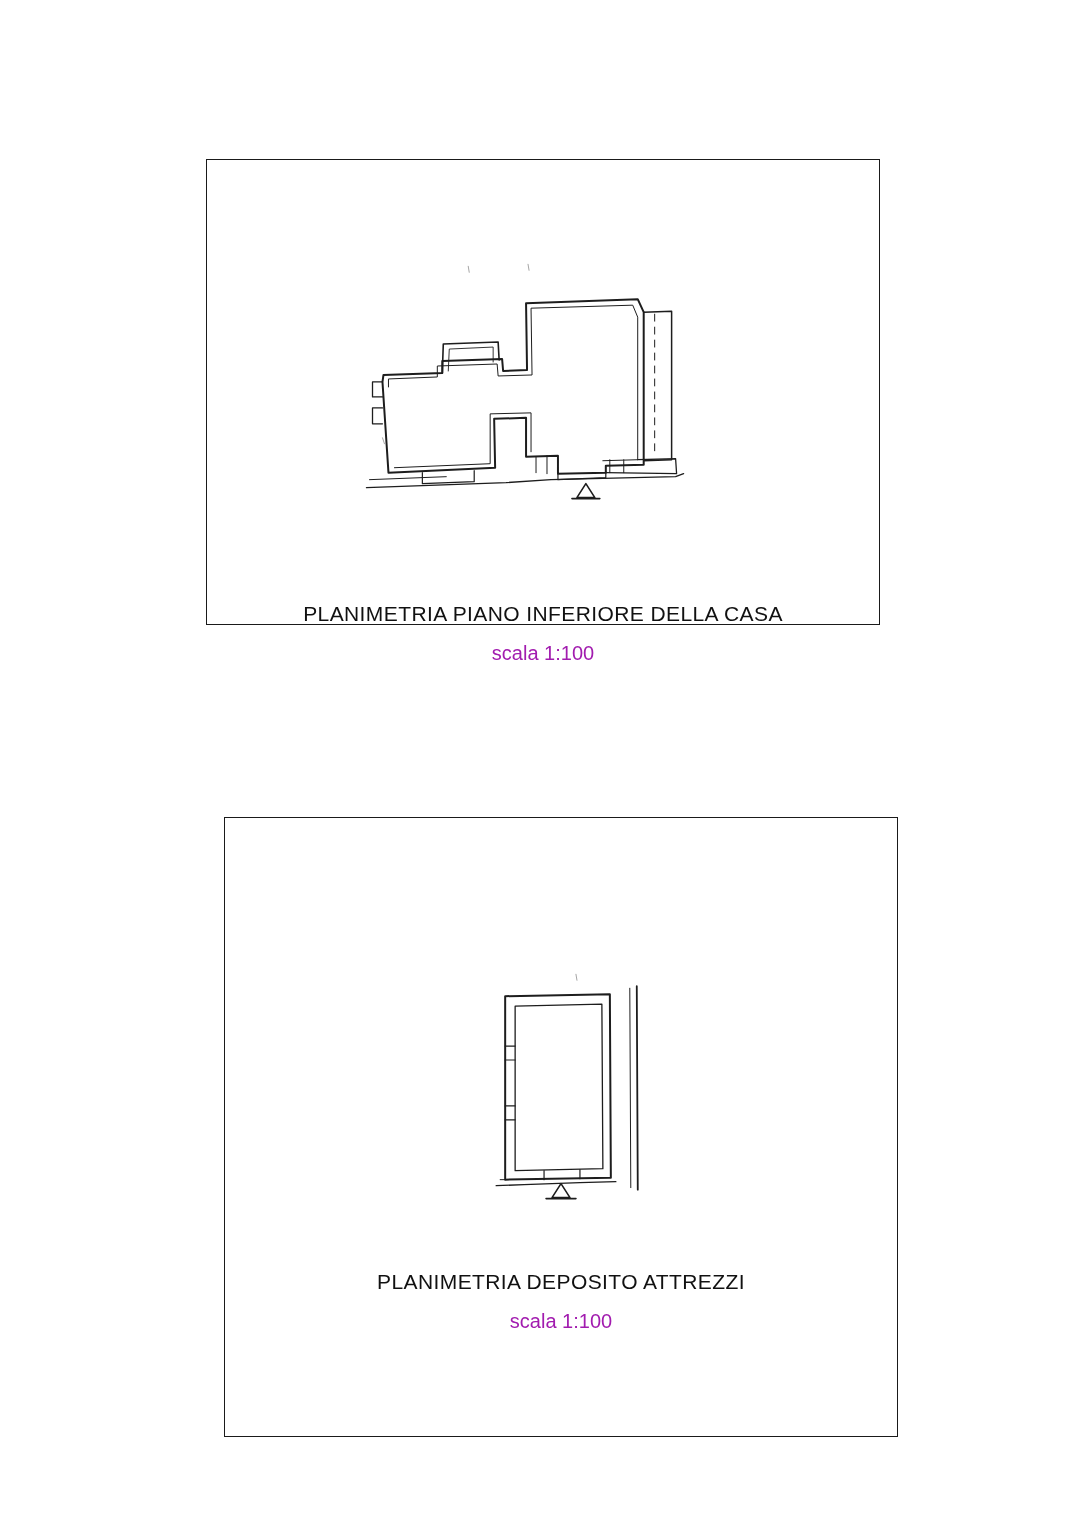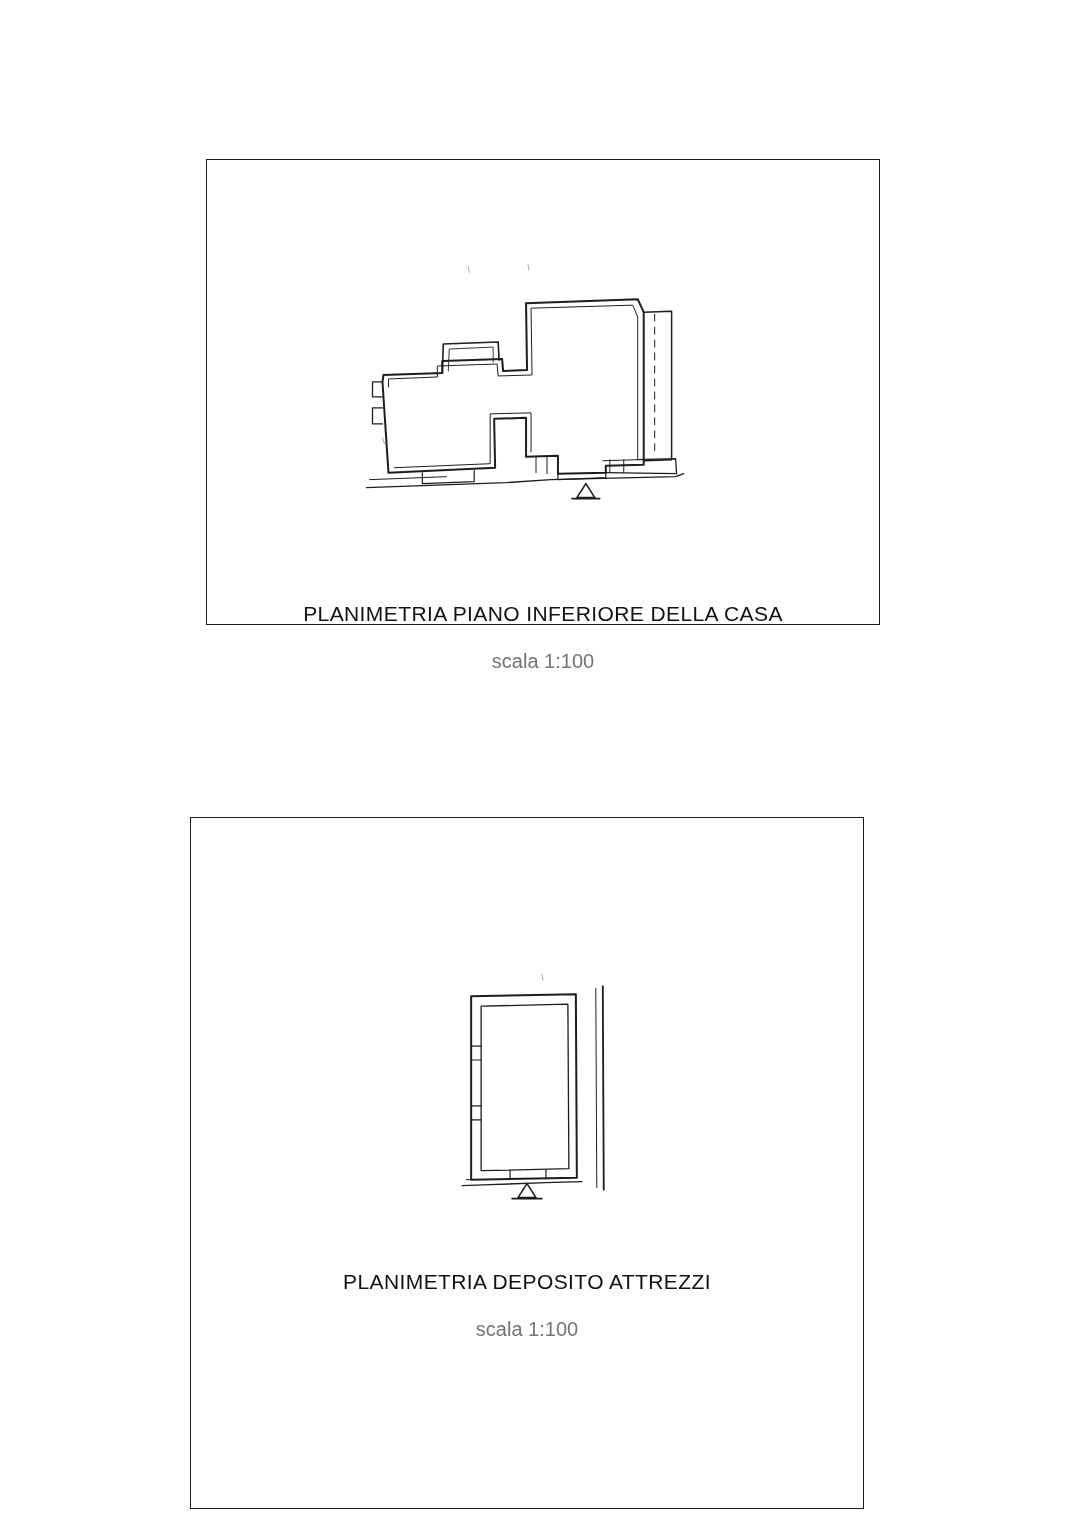--- a/index.html
+++ b/index.html
@@ -31,24 +31,24 @@
     background: #ffffff;
     box-sizing: border-box;
   }
   #plan-box-1 {
     left: 206px;
     top: 159px;
     width: 674px;
     height: 466px;
   }
   #plan-box-2 {
-    left: 190px;
+    left: 224px;
     top: 817px;
     width: 674px;
-    height: 692px;
+    height: 620px;
   }
 
   .drawing-area {
     position: absolute;
     left: 0;
     right: 0;
   }
   #drawing-1 { top: 8px; height: 400px; }
   #drawing-2 { top: 60px; height: 380px; }
 
@@ -69,22 +69,22 @@
 
   .caption-title {
     font-size: 21px;
     letter-spacing: 0.4px;
     color: #111111;
     line-height: 1.35;
     white-space: nowrap;
   }
   .caption-scale {
     font-size: 20px;
-    color: #737373;
-    margin-top: 20px;
+    color: #a21caf;
+    margin-top: 12px;
     line-height: 1.35;
   }
 </style>
 </head>
 <body>
 
 <div class="page">
 
   <div class="plan-box" id="plan-box-1">
 

